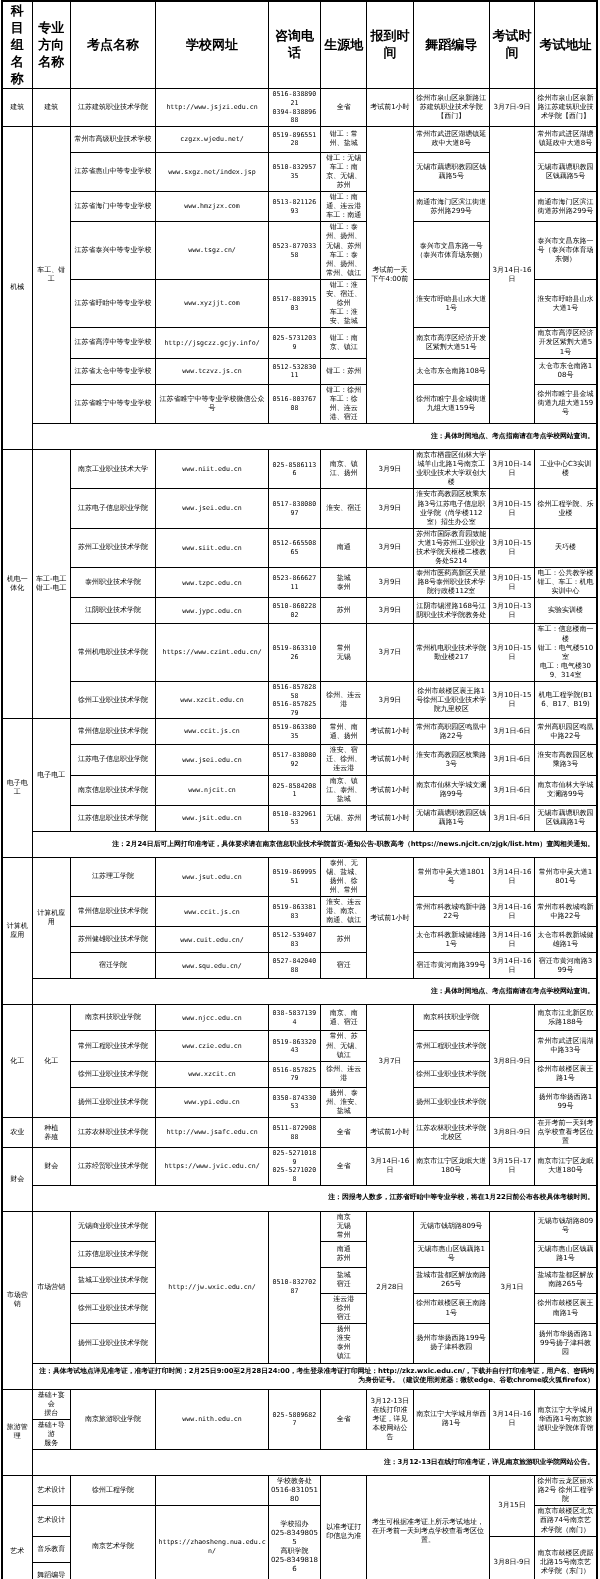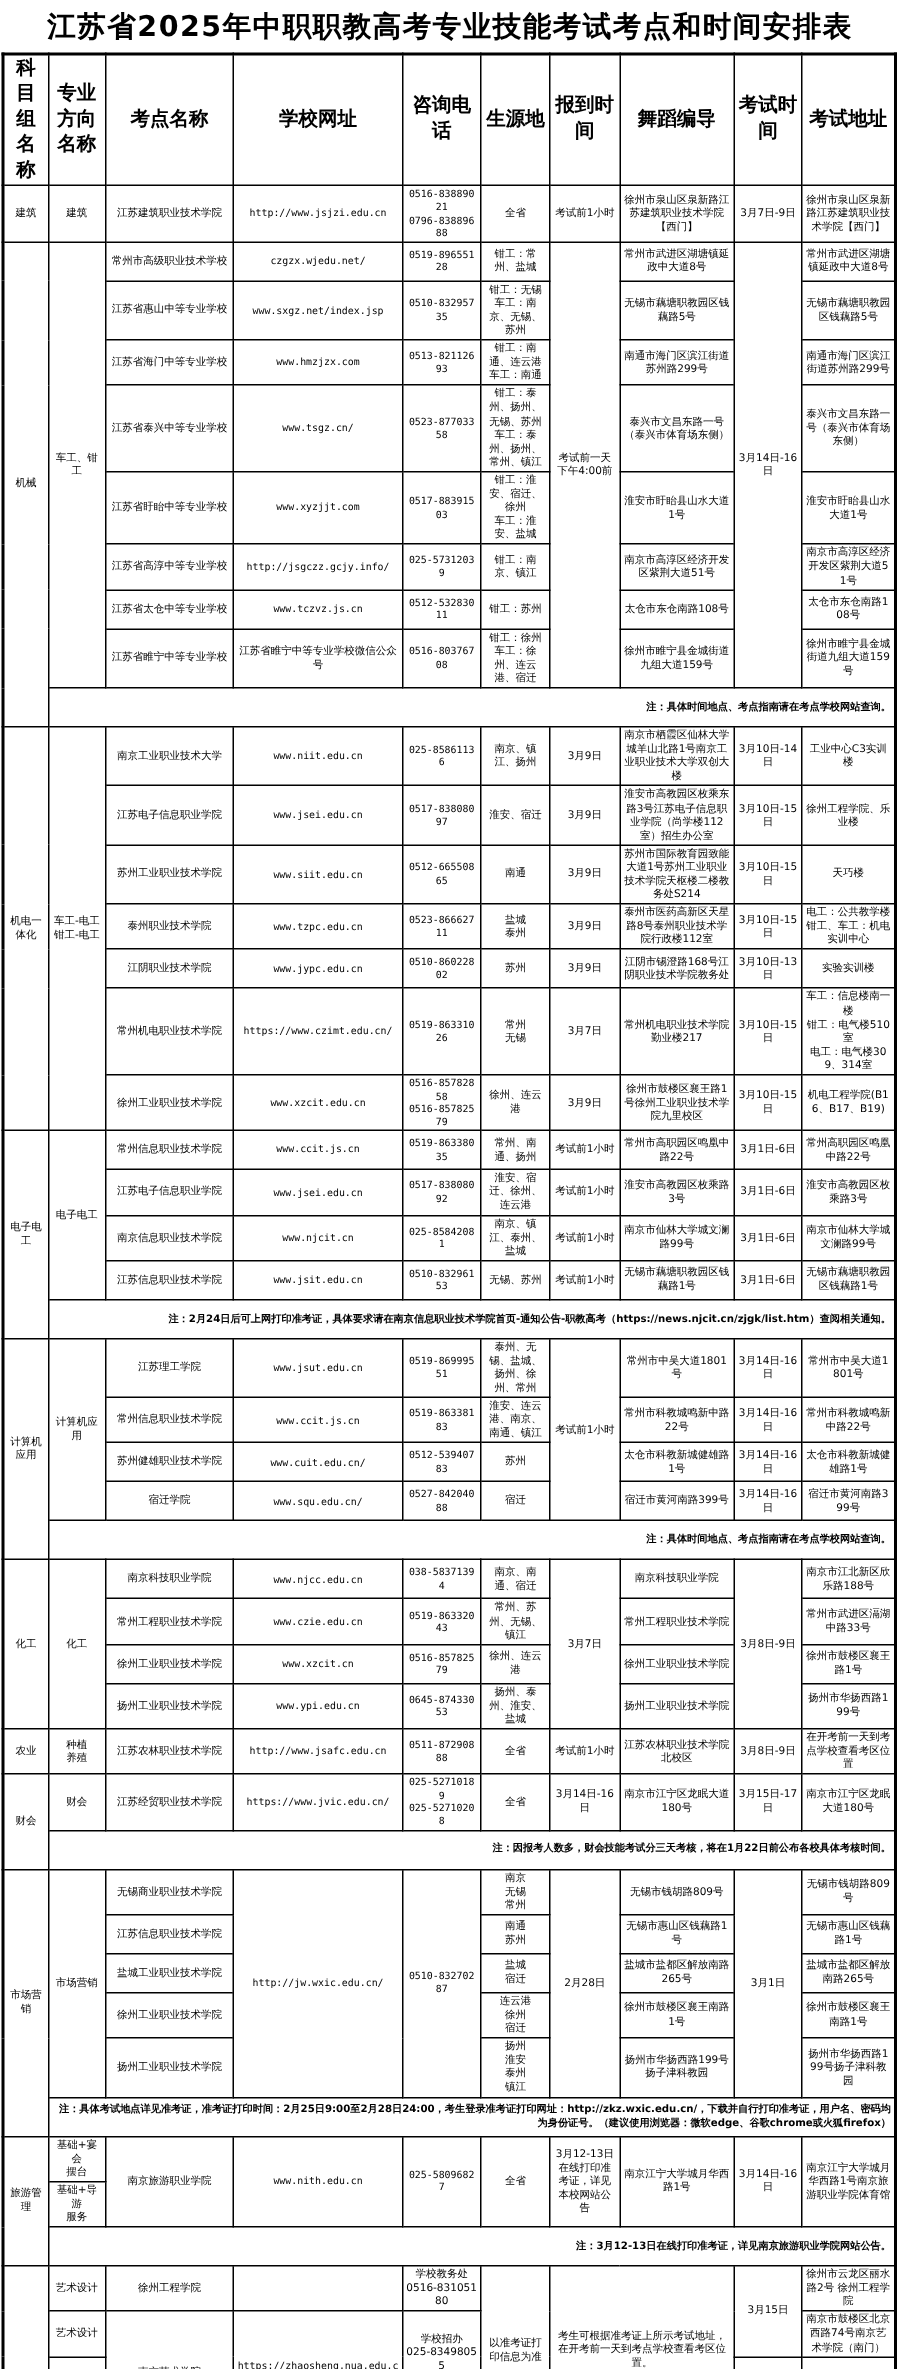--- a/index.html
+++ b/index.html
@@ -11,21 +11,20 @@
         font-size:7px;line-height:1.3;white-space:pre-line;word-break:break-all;overflow:hidden;}
   th{font-size:13px;font-weight:bold;height:30px;}
   tr{height:26px;}
   td.note{text-align:right;font-weight:bold;font-size:6.8px;height:12px;line-height:1.35;}
   td.mono{font-family:"DejaVu Sans Mono",monospace;font-size:6.6px;word-break:break-all;}
 </style>
 </head>
 <body>
 
 <div class="page">
-  <div class="title">江苏省2025年中职职教高考专业技能考试考点和时间安排表</div>
   <table class="exam">
     <colgroup>
         <col style="width: 30px;">
         <col style="width: 38px;">
         <col style="width: 85px;">
         <col style="width: 112px;">
         <col style="width: 52px;">
         <col style="width: 46px;">
         <col style="width: 46px;">
         <col style="width: 76px;">
@@ -48,21 +47,21 @@
           <th>考试地址</th>
         </tr>
     </thead>
     <tbody>
         <tr>
           <td>建筑</td>
           <td>建筑</td>
           <td>江苏建筑职业技术学院</td>
           <td class="mono">http://www.jsjzi.edu.cn</td>
           <td class="mono">0516-83889021
-0796-83889688</td>
+0394-83889688</td>
           <td>全省</td>
           <td>考试前1小时</td>
           <td>徐州市泉山区泉新路江苏建筑职业技术学院【西门】</td>
           <td>3月7日-9日</td>
           <td>徐州市泉山区泉新路江苏建筑职业技术学院【西门】</td>
         </tr>
         <tr>
           <td rowspan="9">机械</td>
           <td rowspan="8">车工、钳工</td>
           <td>常州市高级职业技术学校</td>
@@ -330,21 +329,21 @@
           <td>徐州工业职业技术学院</td>
           <td class="mono">www.xzcit.cn</td>
           <td class="mono">0516-85782579</td>
           <td>徐州、连云港</td>
           <td>徐州工业职业技术学院</td>
           <td>徐州市鼓楼区襄王路1号</td>
         </tr>
         <tr>
           <td>扬州工业职业技术学院</td>
           <td class="mono">www.ypi.edu.cn</td>
-          <td class="mono">0645-87433053</td>
+          <td class="mono">0350-87433053</td>
           <td>扬州、泰州、淮安、盐城</td>
           <td>扬州工业职业技术学院</td>
           <td>扬州市华扬西路199号</td>
         </tr>
         <tr>
           <td>农业</td>
           <td>种植
 养殖</td>
           <td>江苏农林职业技术学院</td>
           <td class="mono">http://www.jsafc.edu.cn</td>
@@ -362,21 +361,21 @@
           <td class="mono">https://www.jvic.edu.cn/</td>
           <td class="mono">025-52710189
 025-52710208</td>
           <td>全省</td>
           <td>3月14日-16日</td>
           <td>南京市江宁区龙眠大道180号</td>
           <td>3月15日-17日</td>
           <td>南京市江宁区龙眠大道180号</td>
         </tr>
         <tr>
-          <td colspan="9" class="note">注：因报考人数多，财会技能考试分三天考核，将在1月22日前公布各校具体考核时间。</td>
+          <td colspan="9" class="note">注：因报考人数多，江苏省盱眙中等专业学校，将在1月22日前公布各校具体考核时间。</td>
         </tr>
         <tr>
           <td rowspan="6">市场营销</td>
           <td rowspan="5">市场营销</td>
           <td>无锡商业职业技术学院</td>
           <td rowspan="5" class="mono">http://jw.wxic.edu.cn/</td>
           <td rowspan="5" class="mono">0510-83270287</td>
           <td>南京
 无锡
 常州</td>

